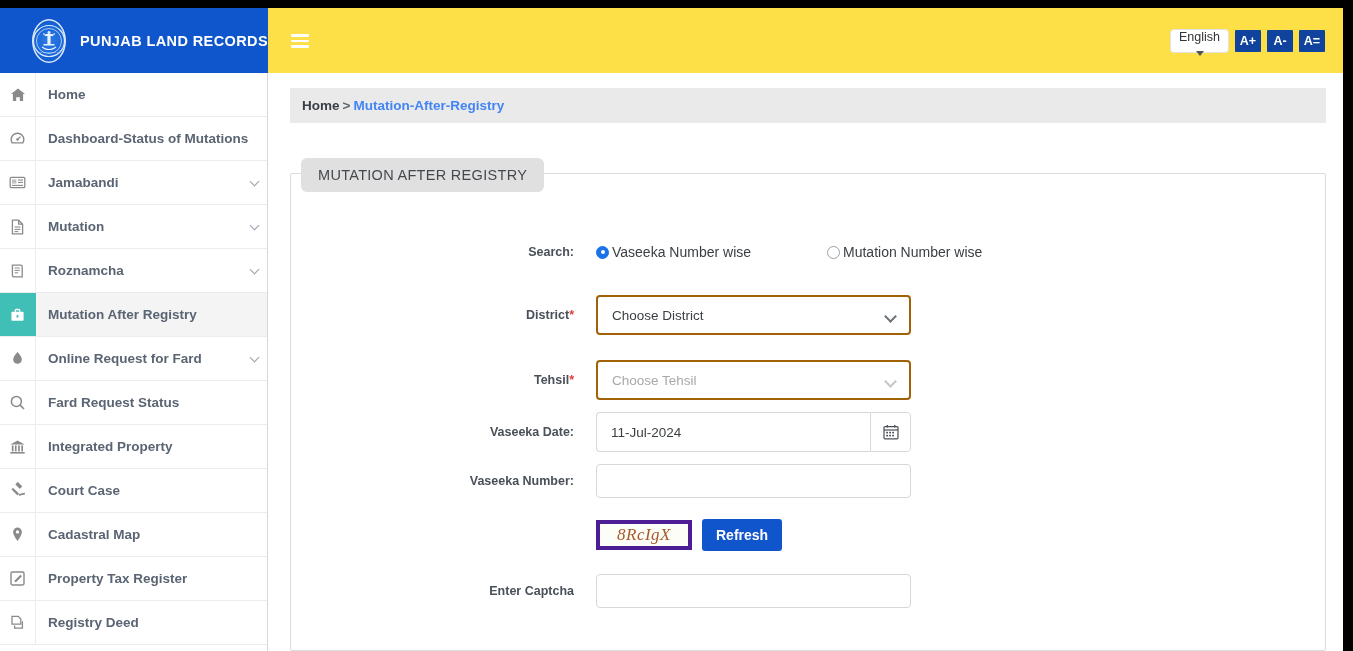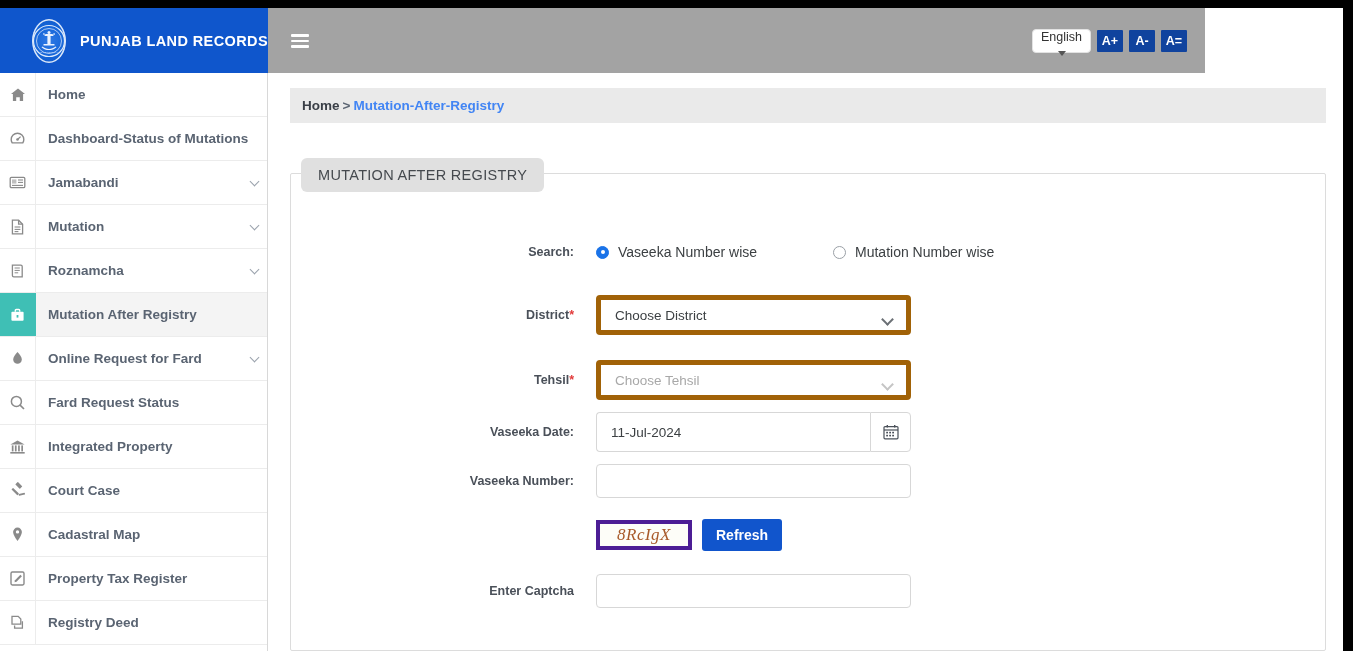--- a/index.html
+++ b/index.html
@@ -13,22 +13,22 @@
     position: absolute;
     left: 0; top: 8px;
     width: 1343px; height: 643px;
     background: #fff;
     overflow: hidden;
   }
 
   
   #header {
     position: absolute; left: 0; top: 0;
-    width: 1205px; height: 65px;
-    background: #a3a3a3;
+    width: 1343px; height: 65px;
+    background: #fde047;
     padding-left: 16px;
   }
   #logo-area {
     position: absolute; left: 0; top: 0;
     width: 268px; height: 65px;
     background: #0f56cc;
     display: flex; align-items: center;
   }
   #emblem {
     width: 44px; height: 44px; margin-left: 32px;
@@ -192,37 +192,37 @@
     display: flex; align-items: center;
   }
   .f-label {
     width: 135px; text-align: right;
     font-size: 12.5px; font-weight: bold; color: #4a5059;
     padding-right: 22px;
     white-space: nowrap;
   }
   .req { color: #e23b3b; }
 
-  .radio-wrap { display: flex; align-items: center; gap: 9px; cursor: pointer; }
+  .radio-wrap { display: flex; align-items: center; gap: 3px; cursor: pointer; }
   .radio {
     width: 13px; height: 13px; border-radius: 50%;
     border: 1px solid #9aa0a6; background: #fff;
     position: relative;
   }
   .radio.checked { border: 1px solid #1a73e8; background: #1a73e8; }
   .radio.checked::after {
     content: ""; position: absolute;
     left: 3.5px; top: 3.5px; width: 4px; height: 4px;
     border-radius: 50%; background: #fff;
   }
   .radio-text { font-size: 14px; color: #3c4043; white-space: nowrap; }
 
   .ctl {
     width: 315px; height: 40px;
-    border: 5px solid #a16207; border-radius: 4px;
+    border: 2px solid #a16207; border-radius: 4px;
     background: #fff;
     display: flex; align-items: center;
     padding: 0 14px;
     font-size: 13.5px; color: #3c4043;
     cursor: pointer;
     position: relative;
   }
   .ctl.muted { color: #a8a8a8; }
   .ctl .sel-caret {
     position: absolute; right: 14px; top: 15px;

